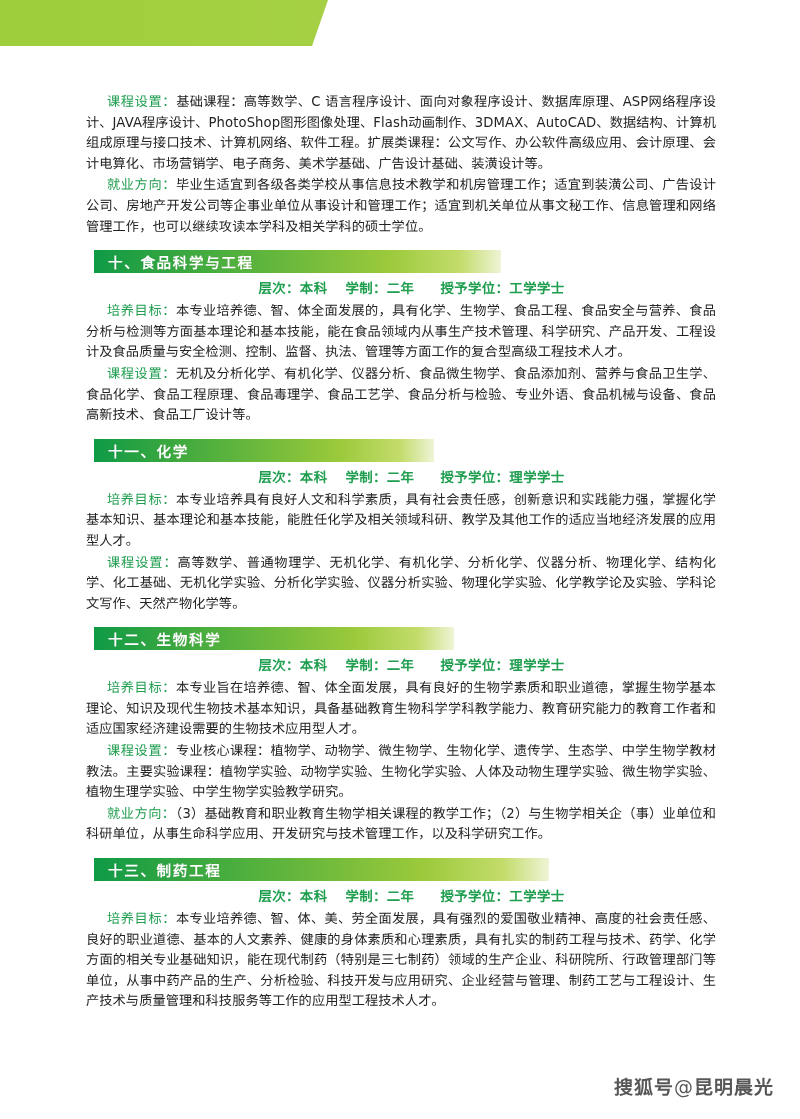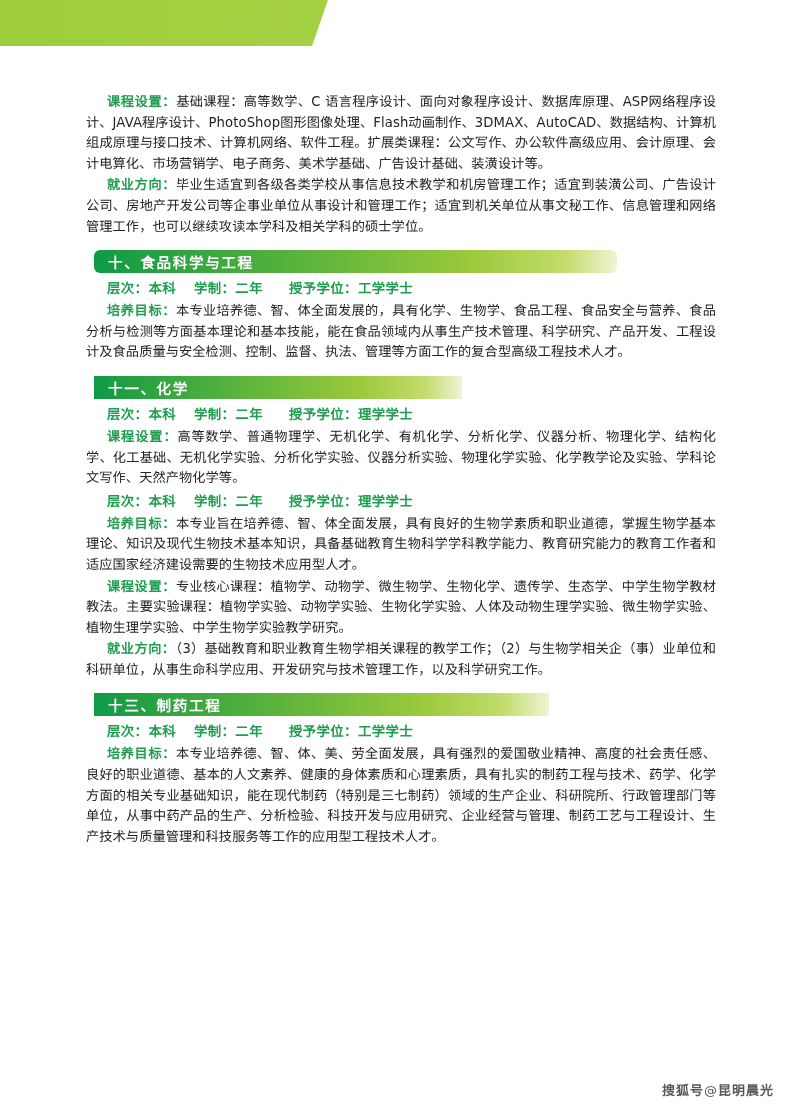--- a/index.html
+++ b/index.html
@@ -58,21 +58,21 @@
     letter-spacing: 0.1px;
     text-align: justify;
     text-justify: inter-character;
     margin: 0 0 1px 0;
     text-indent: 21px;
     color: #232323;
     word-break: break-all;
   }
   .para .lbl {
     color: #1f9e4f;
-    font-weight: bold;
+    font-weight: normal;
     letter-spacing: 0.4px;
   }
 
   
   .sec-head {
     position: relative;
     height: 23px;
     margin: 13px 0 5px 8px;
     width: 455px;
     background: linear-gradient(to right,
@@ -99,32 +99,33 @@
   
   .meta-line {
     font-size: 13.4px;
     line-height: 21px;
     color: #1f9e4f;
     font-weight: bold;
     letter-spacing: 0.4px;
     margin: 2px 0 2px 0;
     padding-left: 21px;
     white-space: nowrap;
+    text-align: center;
   }
   .meta-line .gap-a { display: inline-block; width: 18px; }
   .meta-line .gap-b { display: inline-block; width: 26px; }
 
   .block { margin-bottom: 2px; }
 
   
   .watermark {
     position: absolute;
     right: 26px;
     bottom: 20px;
-    font-size: 13px;
+    font-size: 19px;
     letter-spacing: 1px;
     color: #3a3a3a;
     font-weight: bold;
     opacity: 0.85;
     white-space: nowrap;
   }
   .watermark .at { font-weight: normal; }
 </style>
 </head>
 <body>
@@ -146,38 +147,43 @@
   </div>
 
   <div class="content">
 
     <div class="block">
       <p class="para"><span class="lbl">课程设置：</span><span>基础课程：高等数学、C 语言程序设计、面向对象程序设计、数据库原理、ASP网络程序设计、JAVA程序设计、PhotoShop图形图像处理、Flash动画制作、3DMAX、AutoCAD、数据结构、计算机组成原理与接口技术、计算机网络、软件工程。扩展类课程：公文写作、办公软件高级应用、会计原理、会计电算化、市场营销学、电子商务、美术学基础、广告设计基础、装潢设计等。</span></p>
       <p class="para"><span class="lbl">就业方向：</span><span>毕业生适宜到各级各类学校从事信息技术教学和机房管理工作；适宜到装潢公司、广告设计公司、房地产开发公司等企事业单位从事设计和管理工作；适宜到机关单位从事文秘工作、信息管理和网络管理工作，也可以继续攻读本学科及相关学科的硕士学位。</span></p>
     </div>
 
     <div class="block">
-      <div class="sec-head" style="width: 523px; border-radius: 6px;">
+      <div class="sec-head" style="width: 407px;">
         <span class="sec-head-title">十、食品科学与工程</span>
       </div>
       <div class="meta-line"><span>层次：</span><span>本科</span><span class="gap-a"></span><span>学制：</span><span>二年</span><span class="gap-b"></span><span>授予学位：</span><span>工学学士</span></div>
 
       <p class="para"><span class="lbl">培养目标：</span><span>本专业培养德、智、体全面发展的，具有化学、生物学、食品工程、食品安全与营养、食品分析与检测等方面基本理论和基本技能，能在食品领域内从事生产技术管理、科学研究、产品开发、工程设计及食品质量与安全检测、控制、监督、执法、管理等方面工作的复合型高级工程技术人才。</span></p>
-    </div>
-
-    <div class="block">
-      <div class="sec-head mid" style="width: 368px; text-align: right;">
+      <p class="para"><span class="lbl">课程设置：</span><span>无机及分析化学、有机化学、仪器分析、食品微生物学、食品添加剂、营养与食品卫生学、食品化学、食品工程原理、食品毒理学、食品工艺学、食品分析与检验、专业外语、食品机械与设备、食品高新技术、食品工厂设计等。</span></p>
+    </div>
+
+    <div class="block">
+      <div class="sec-head mid" style="width: 340px; text-align: right;">
         <span class="sec-head-title">十一、化学</span>
       </div>
       <div class="meta-line"><span>层次：</span><span>本科</span><span class="gap-a"></span><span>学制：</span><span>二年</span><span class="gap-b"></span><span>授予学位：</span><span>理学学士</span></div>
 
+      <p class="para"><span class="lbl">培养目标：</span><span>本专业培养具有良好人文和科学素质，具有社会责任感，创新意识和实践能力强，掌握化学基本知识、基本理论和基本技能，能胜任化学及相关领域科研、教学及其他工作的适应当地经济发展的应用型人才。</span></p>
       <p class="para"><span class="lbl">课程设置：</span><span>高等数学、普通物理学、无机化学、有机化学、分析化学、仪器分析、物理化学、结构化学、化工基础、无机化学实验、分析化学实验、仪器分析实验、物理化学实验、化学教学论及实验、学科论文写作、天然产物化学等。</span></p>
     </div>
 
     <div class="block">
+      <div class="sec-head mid" style="width: 360px;">
+        <span class="sec-head-title">十二、生物科学</span>
+      </div>
       <div class="meta-line"><span>层次：</span><span>本科</span><span class="gap-a"></span><span>学制：</span><span>二年</span><span class="gap-b"></span><span>授予学位：</span><span>理学学士</span></div>
 
       <p class="para"><span class="lbl">培养目标：</span><span>本专业旨在培养德、智、体全面发展，具有良好的生物学素质和职业道德，掌握生物学基本理论、知识及现代生物技术基本知识，具备基础教育生物科学学科教学能力、教育研究能力的教育工作者和适应国家经济建设需要的生物技术应用型人才。</span></p>
       <p class="para"><span class="lbl">课程设置：</span><span>专业核心课程：植物学、动物学、微生物学、生物化学、遗传学、生态学、中学生物学教材教法。主要实验课程：植物学实验、动物学实验、生物化学实验、人体及动物生理学实验、微生物学实验、植物生理学实验、中学生物学实验教学研究。</span></p>
       <p class="para"><span class="lbl">就业方向：</span><span>（3）基础教育和职业教育生物学相关课程的教学工作；（2）与生物学相关企（事）业单位和科研单位，从事生命科学应用、开发研究与技术管理工作，以及科学研究工作。</span></p>
     </div>
 
     <div class="block">
       <div class="sec-head" style="width: 455px; text-align: center;">
         <span class="sec-head-title">十三、制药工程</span>

